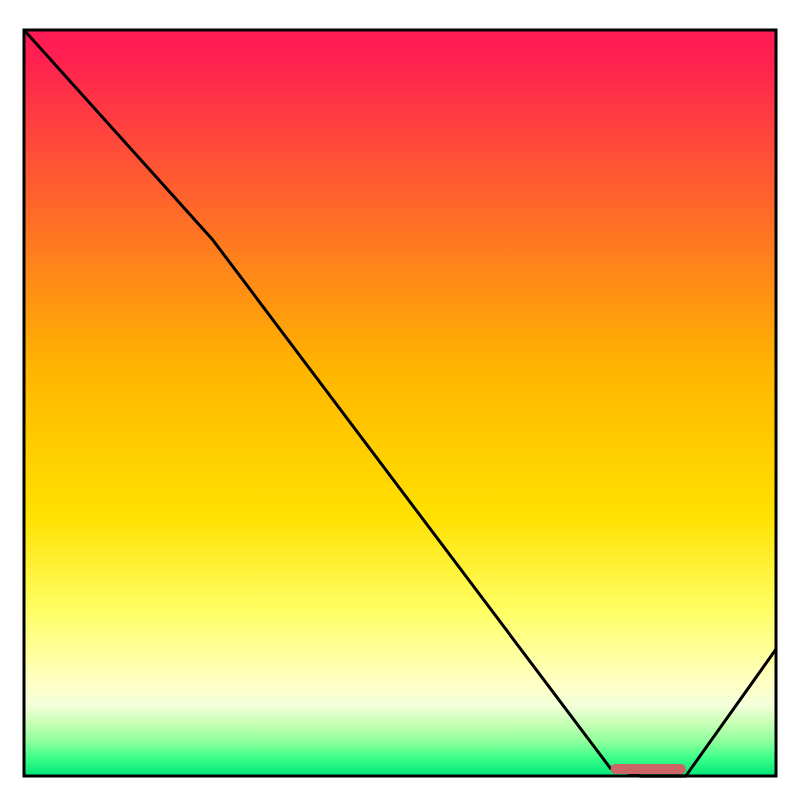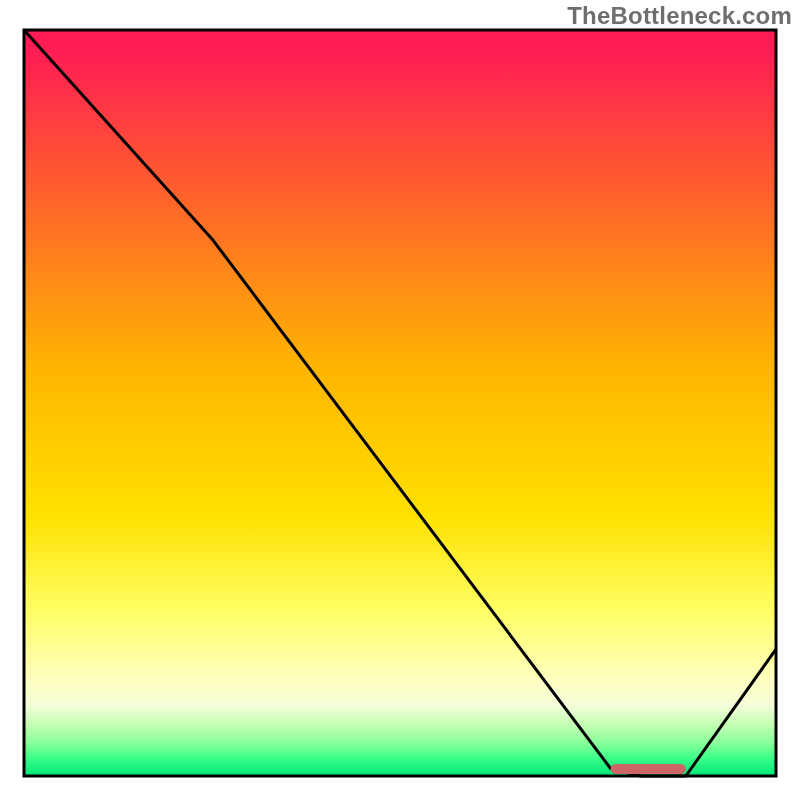--- a/index.html
+++ b/index.html
@@ -27,21 +27,20 @@
     z-index: 10;
   }
   svg {
     display: block;
   }
 </style>
 </head>
 <body>
 
 <div class="chart-container">
-  <div class="watermark">TheBottleneck.com</div>
   <svg id="chart-svg" width="800" height="800" viewBox="0 0 800 800">
     <defs>
       <linearGradient id="bg-grad" x1="0" y1="0" x2="0" y2="1">
           <stop offset="0.00%" stop-color="#ff1a53"></stop>
           <stop offset="3.50%" stop-color="#ff1f51"></stop>
           <stop offset="45.00%" stop-color="#ffb400"></stop>
           <stop offset="65.00%" stop-color="#ffe100"></stop>
           <stop offset="78.00%" stop-color="#ffff66"></stop>
           <stop offset="87.00%" stop-color="#ffffc0"></stop>
           <stop offset="90.50%" stop-color="#f4ffda"></stop>

